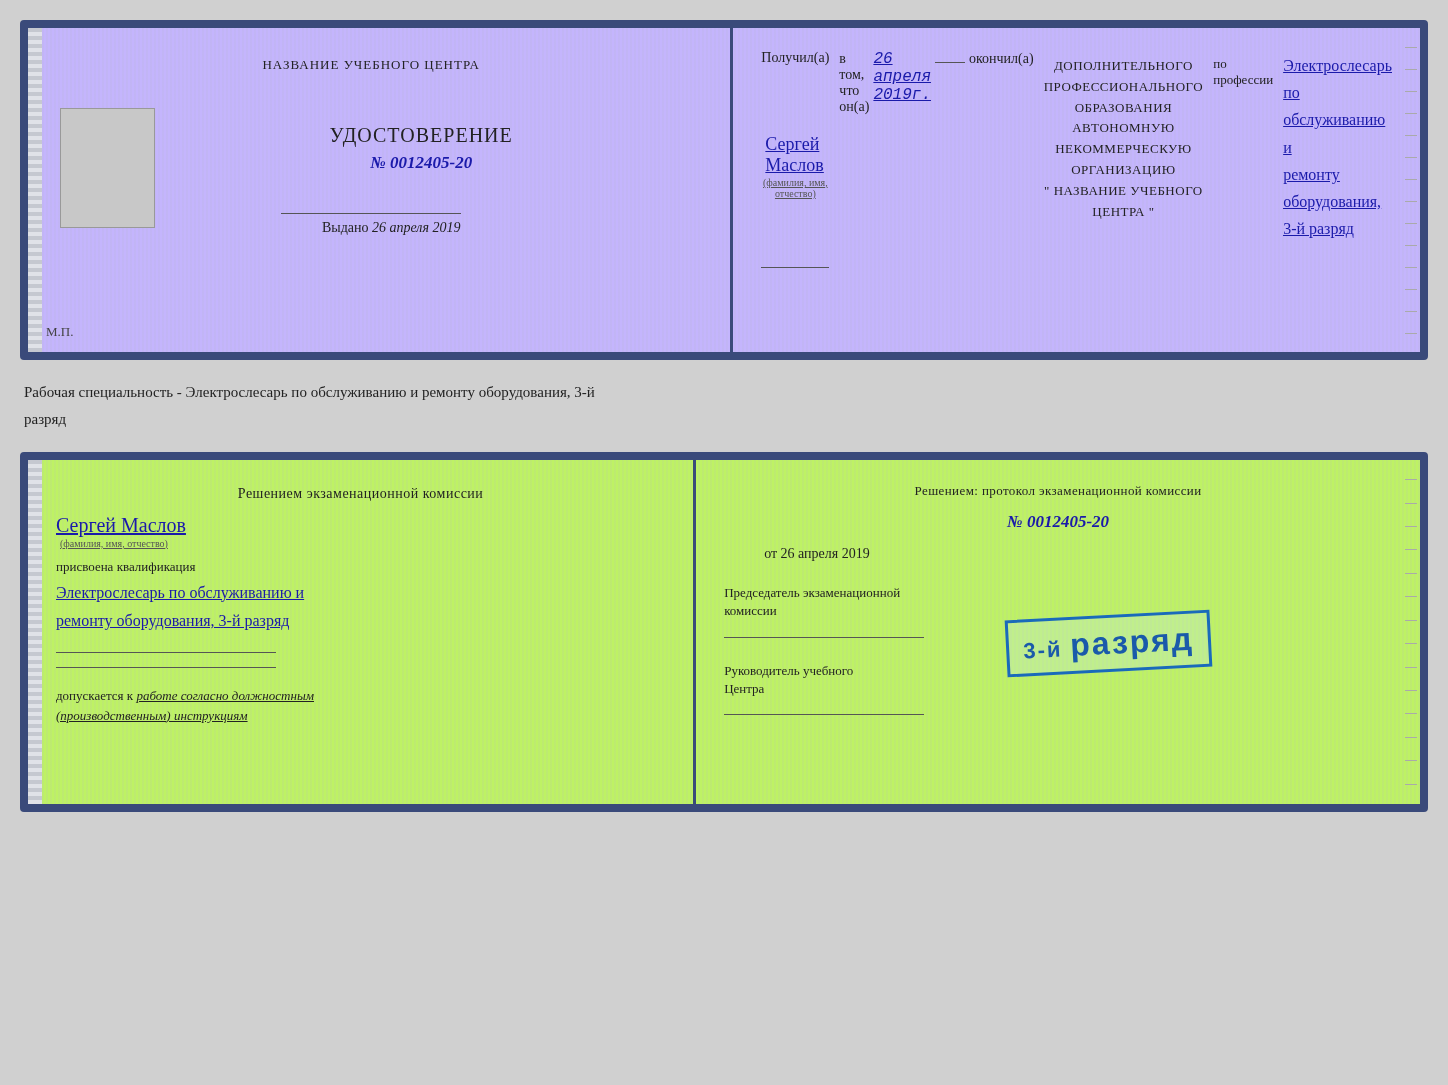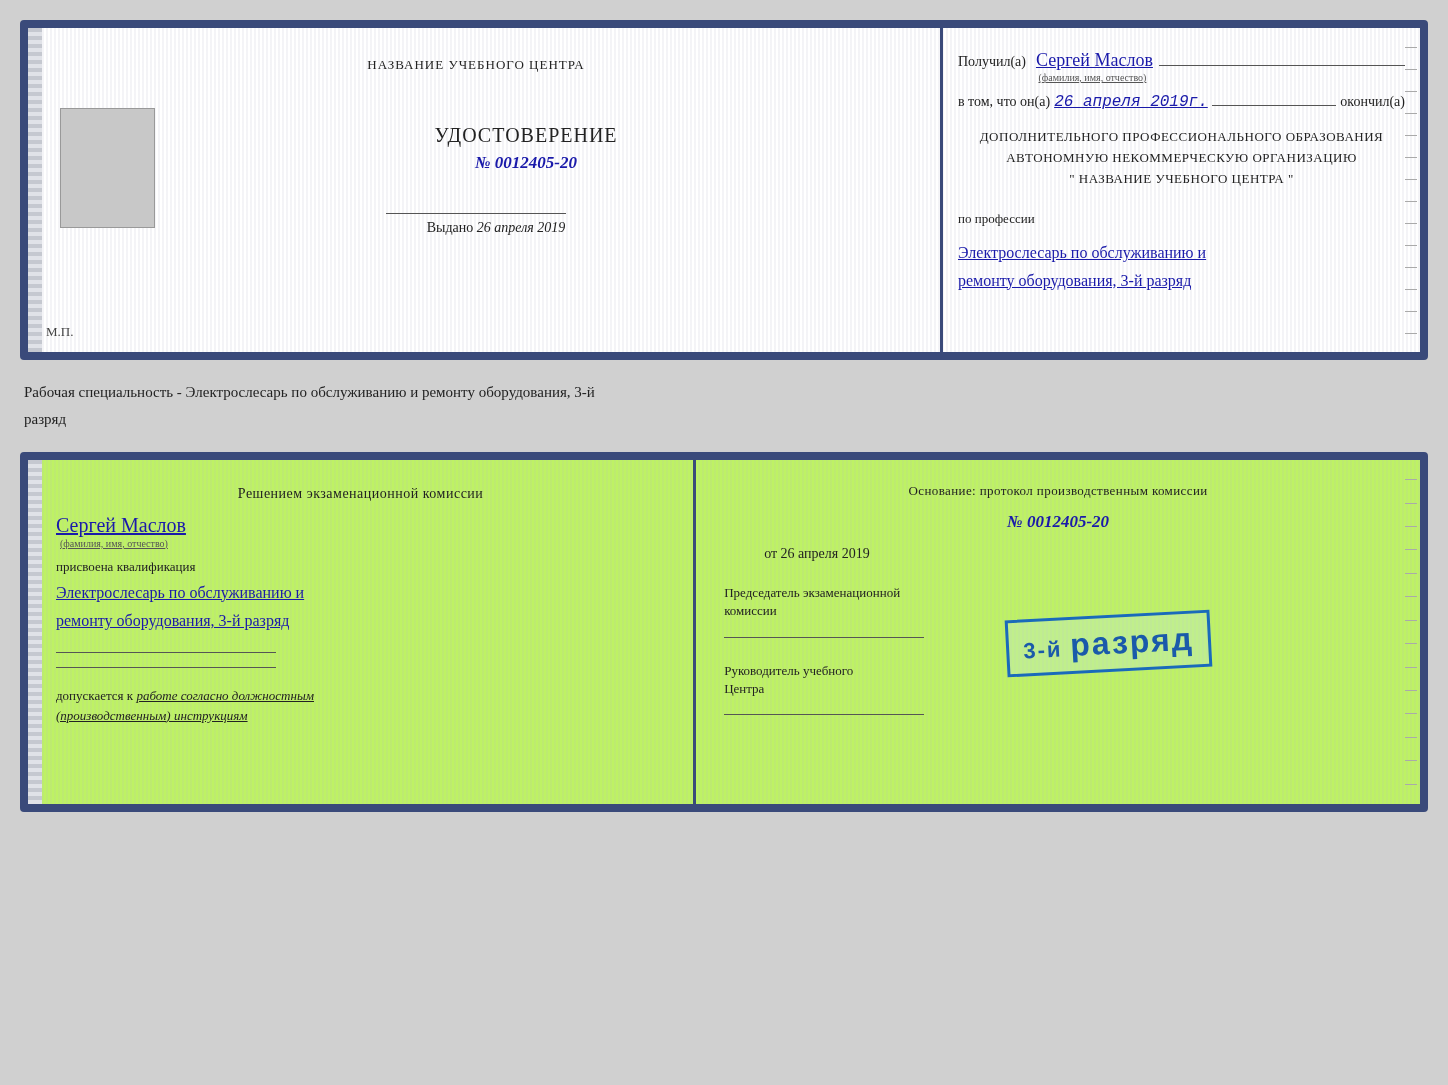--- a/index.html
+++ b/index.html
@@ -12,21 +12,21 @@
     }
 
     .page-wrapper {
       display: flex;
       flex-direction: column;
       gap: 16px;
     }
 
     
     .doc-card {
-      background: #ffffff;
+      background: #c4b5fd;
       border: 8px solid #3a4a7a;
       border-radius: 4px;
       display: flex;
       width: 100%;
       min-height: 340px;
       position: relative;
       overflow: hidden;
     }
 
     .doc-card::before {
@@ -48,23 +48,22 @@
       border-right: 3px solid #3a4a7a;
       padding: 28px 32px;
       display: flex;
       flex-direction: column;
       align-items: center;
       position: relative;
     }
 
     .doc-right {
       width: 52%;
-      padding: 22px 15px;
-      display: flex;
-      flex-direction: column;
+      padding: 22px 28px;
+      display: flex;
       gap: 10px;
       position: relative;
     }
 
     
     .right-edge {
       position: absolute;
       right: 0;
       top: 0;
       bottom: 0;
@@ -539,21 +538,21 @@
         <div class="sig-line"></div>
         <div class="sig-line"></div>
       </div>
 
       <div class="dopuskaetsya" style="margin-top:18px;">
         <span>допускается к</span>&nbsp;<span class="dopuskaetsya-val">работе согласно должностным<br>(производственным) инструкциям</span>
       </div>
     </div>
 
     <div class="doc2-right">
-      <div class="osnovanie-text">Основание: протокол производственным  комиссии</div>
+      <div class="osnovanie-text">Решением: протокол экзаменационной  комиссии</div>
 
       <div class="number2">
         <span>№</span>&nbsp;<span>0012405-20</span>
       </div>
 
       <div class="ot-date">
         <span>от</span>&nbsp;<span>26 апреля 2019</span>
       </div>
 
       <div class="predsedatel-label">

